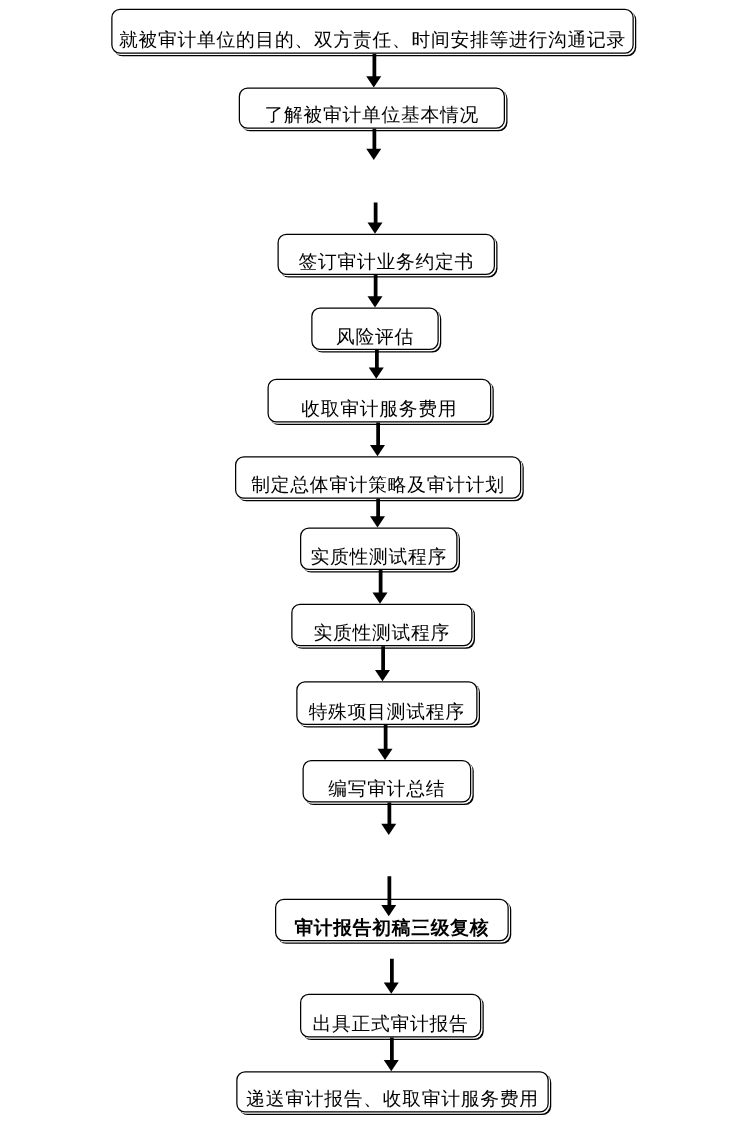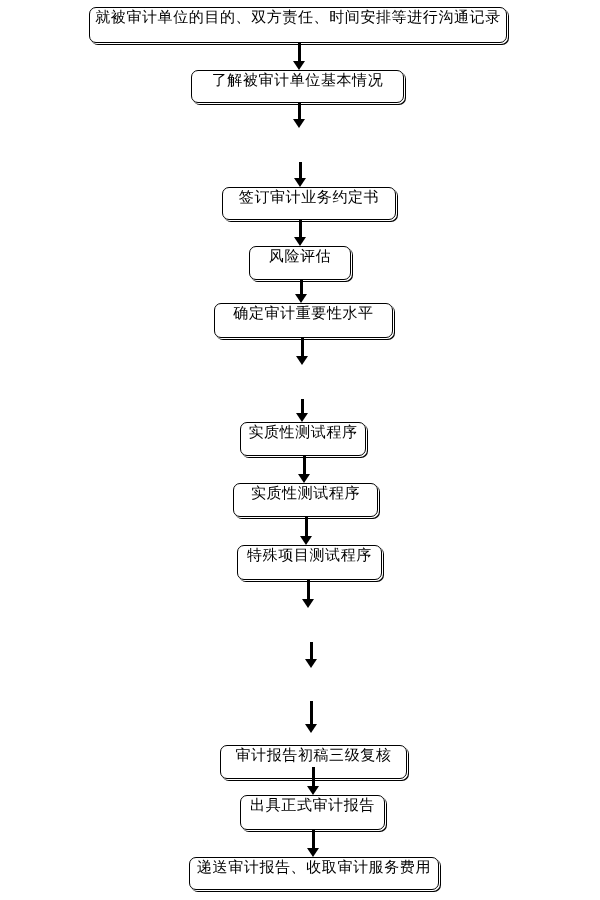--- a/index.html
+++ b/index.html
@@ -16,21 +16,21 @@
     overflow: hidden;
   }
   .node {
     position: absolute;
     box-sizing: border-box;
     background: #ffffff;
     border: 1.5px solid #000000;
     border-radius: 7px;
     box-shadow: 1px 1px 0 #ffffff, 2px 2px 0 #000000;
     display: flex;
-    align-items: flex-start;
+    align-items: flex-end;
     justify-content: center;
     color: #000000;
     font-size: 15px;
     letter-spacing: 0.6px;
     white-space: nowrap;
   }
   .arrow {
     position: absolute;
     width: 12px;
   }
@@ -62,32 +62,38 @@
     <div class="node" style="left: 191px; top: 70px; width: 213px; height: 33px;">
       <span>了解被审计单位基本情况</span>
     </div>
     <div class="node" style="left: 222px; top: 187px; width: 174px; height: 33px;">
       <span>签订审计业务约定书</span>
     </div>
     <div class="node" style="left: 249px; top: 246px; width: 102px; height: 34px;">
       <span>风险评估</span>
     </div>
     <div class="node" style="left: 214px; top: 303px; width: 179px; height: 35px;">
-      <span>确定审计重要性水平</span>
+      <span>收取审计服务费用</span>
+    </div>
+    <div class="node" style="left: 188px; top: 365px; width: 229px; height: 34px;">
+      <span>制定总体审计策略及审计计划</span>
     </div>
     <div class="node" style="left: 240px; top: 422px; width: 126px; height: 34px;">
       <span>实质性测试程序</span>
     </div>
     <div class="node" style="left: 237px; top: 545px; width: 145px; height: 35px;">
       <span>特殊项目测试程序</span>
     </div>
     <div class="node" style="left: 233px; top: 483px; width: 145px; height: 34px;">
       <span>实质性测试程序</span>
     </div>
-    <div class="node" style="left: 220px; top: 745px; width: 187px; height: 34px;">
+    <div class="node" style="left: 242px; top: 608px; width: 135px; height: 34px;">
+      <span>编写审计总结</span>
+    </div>
+    <div class="node" style="left: 220px; top: 719px; width: 187px; height: 34px; font-weight: bold;">
       <span>审计报告初稿三级复核</span>
     </div>
     <div class="node" style="left: 240px; top: 795px; width: 145px; height: 35px;">
       <span>出具正式审计报告</span>
     </div>
     <div class="node" style="left: 189px; top: 857px; width: 250px; height: 33px;">
       <span>递送审计报告、收取审计服务费用</span>
     </div>
     <div class="arrow" style="left: 293px; top: 43px; height: 27px;">
       <div class="shaft" style="height: 19px;"></div>

